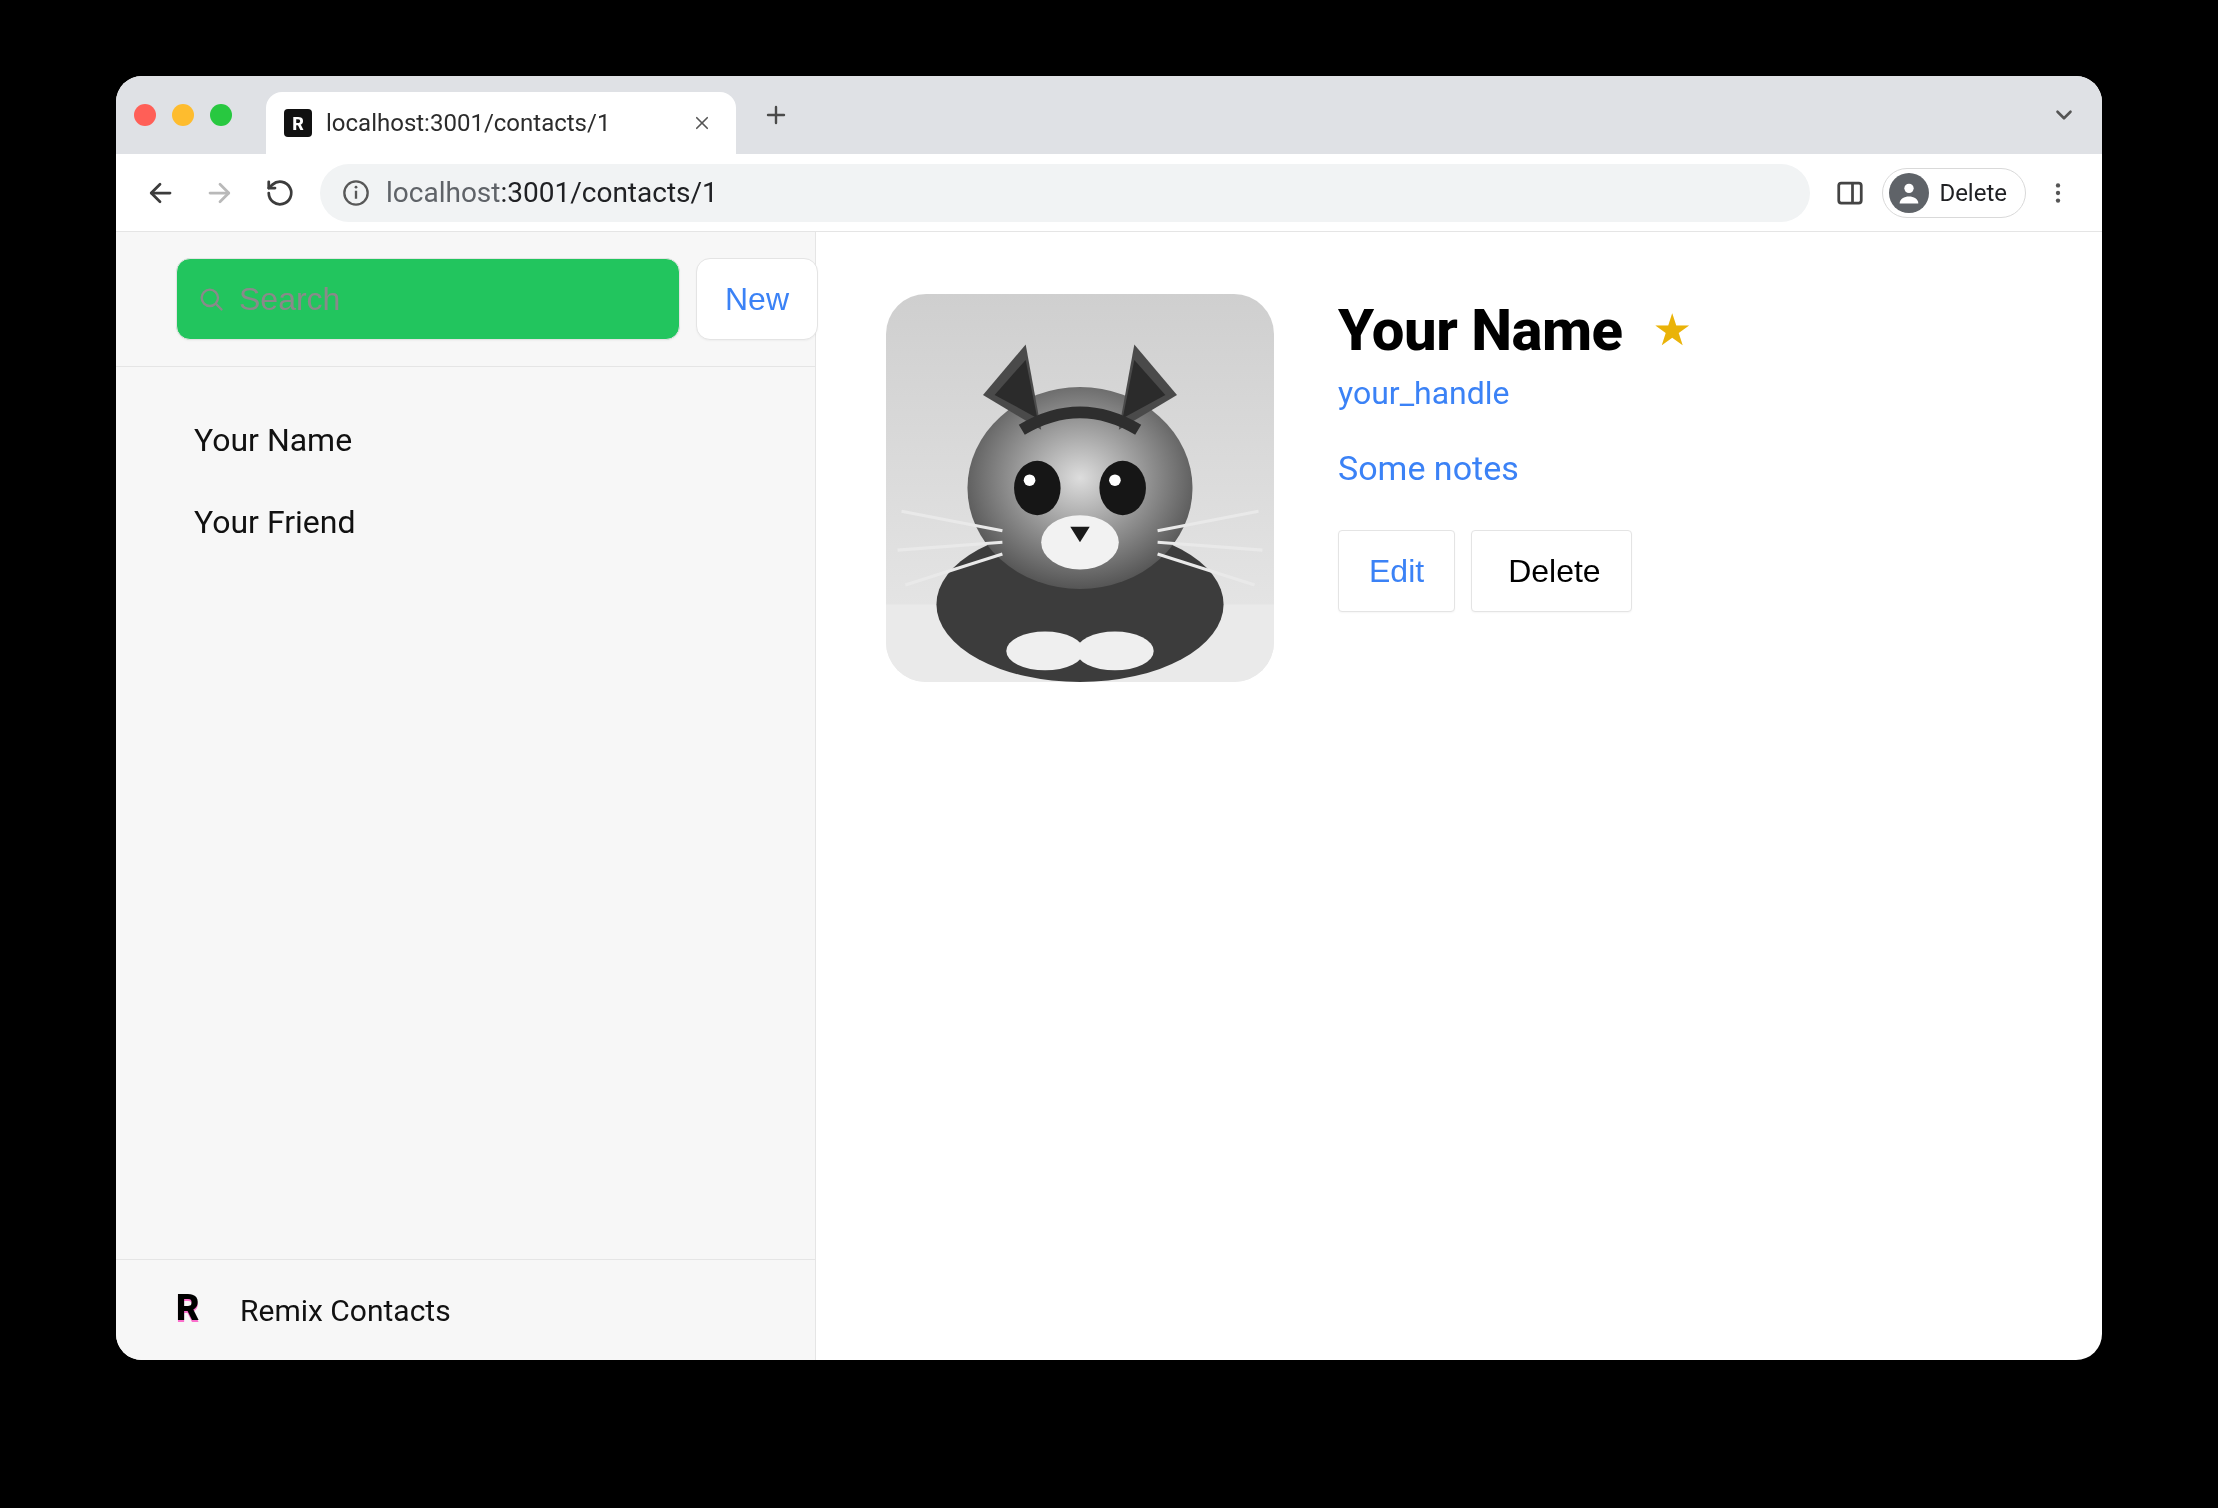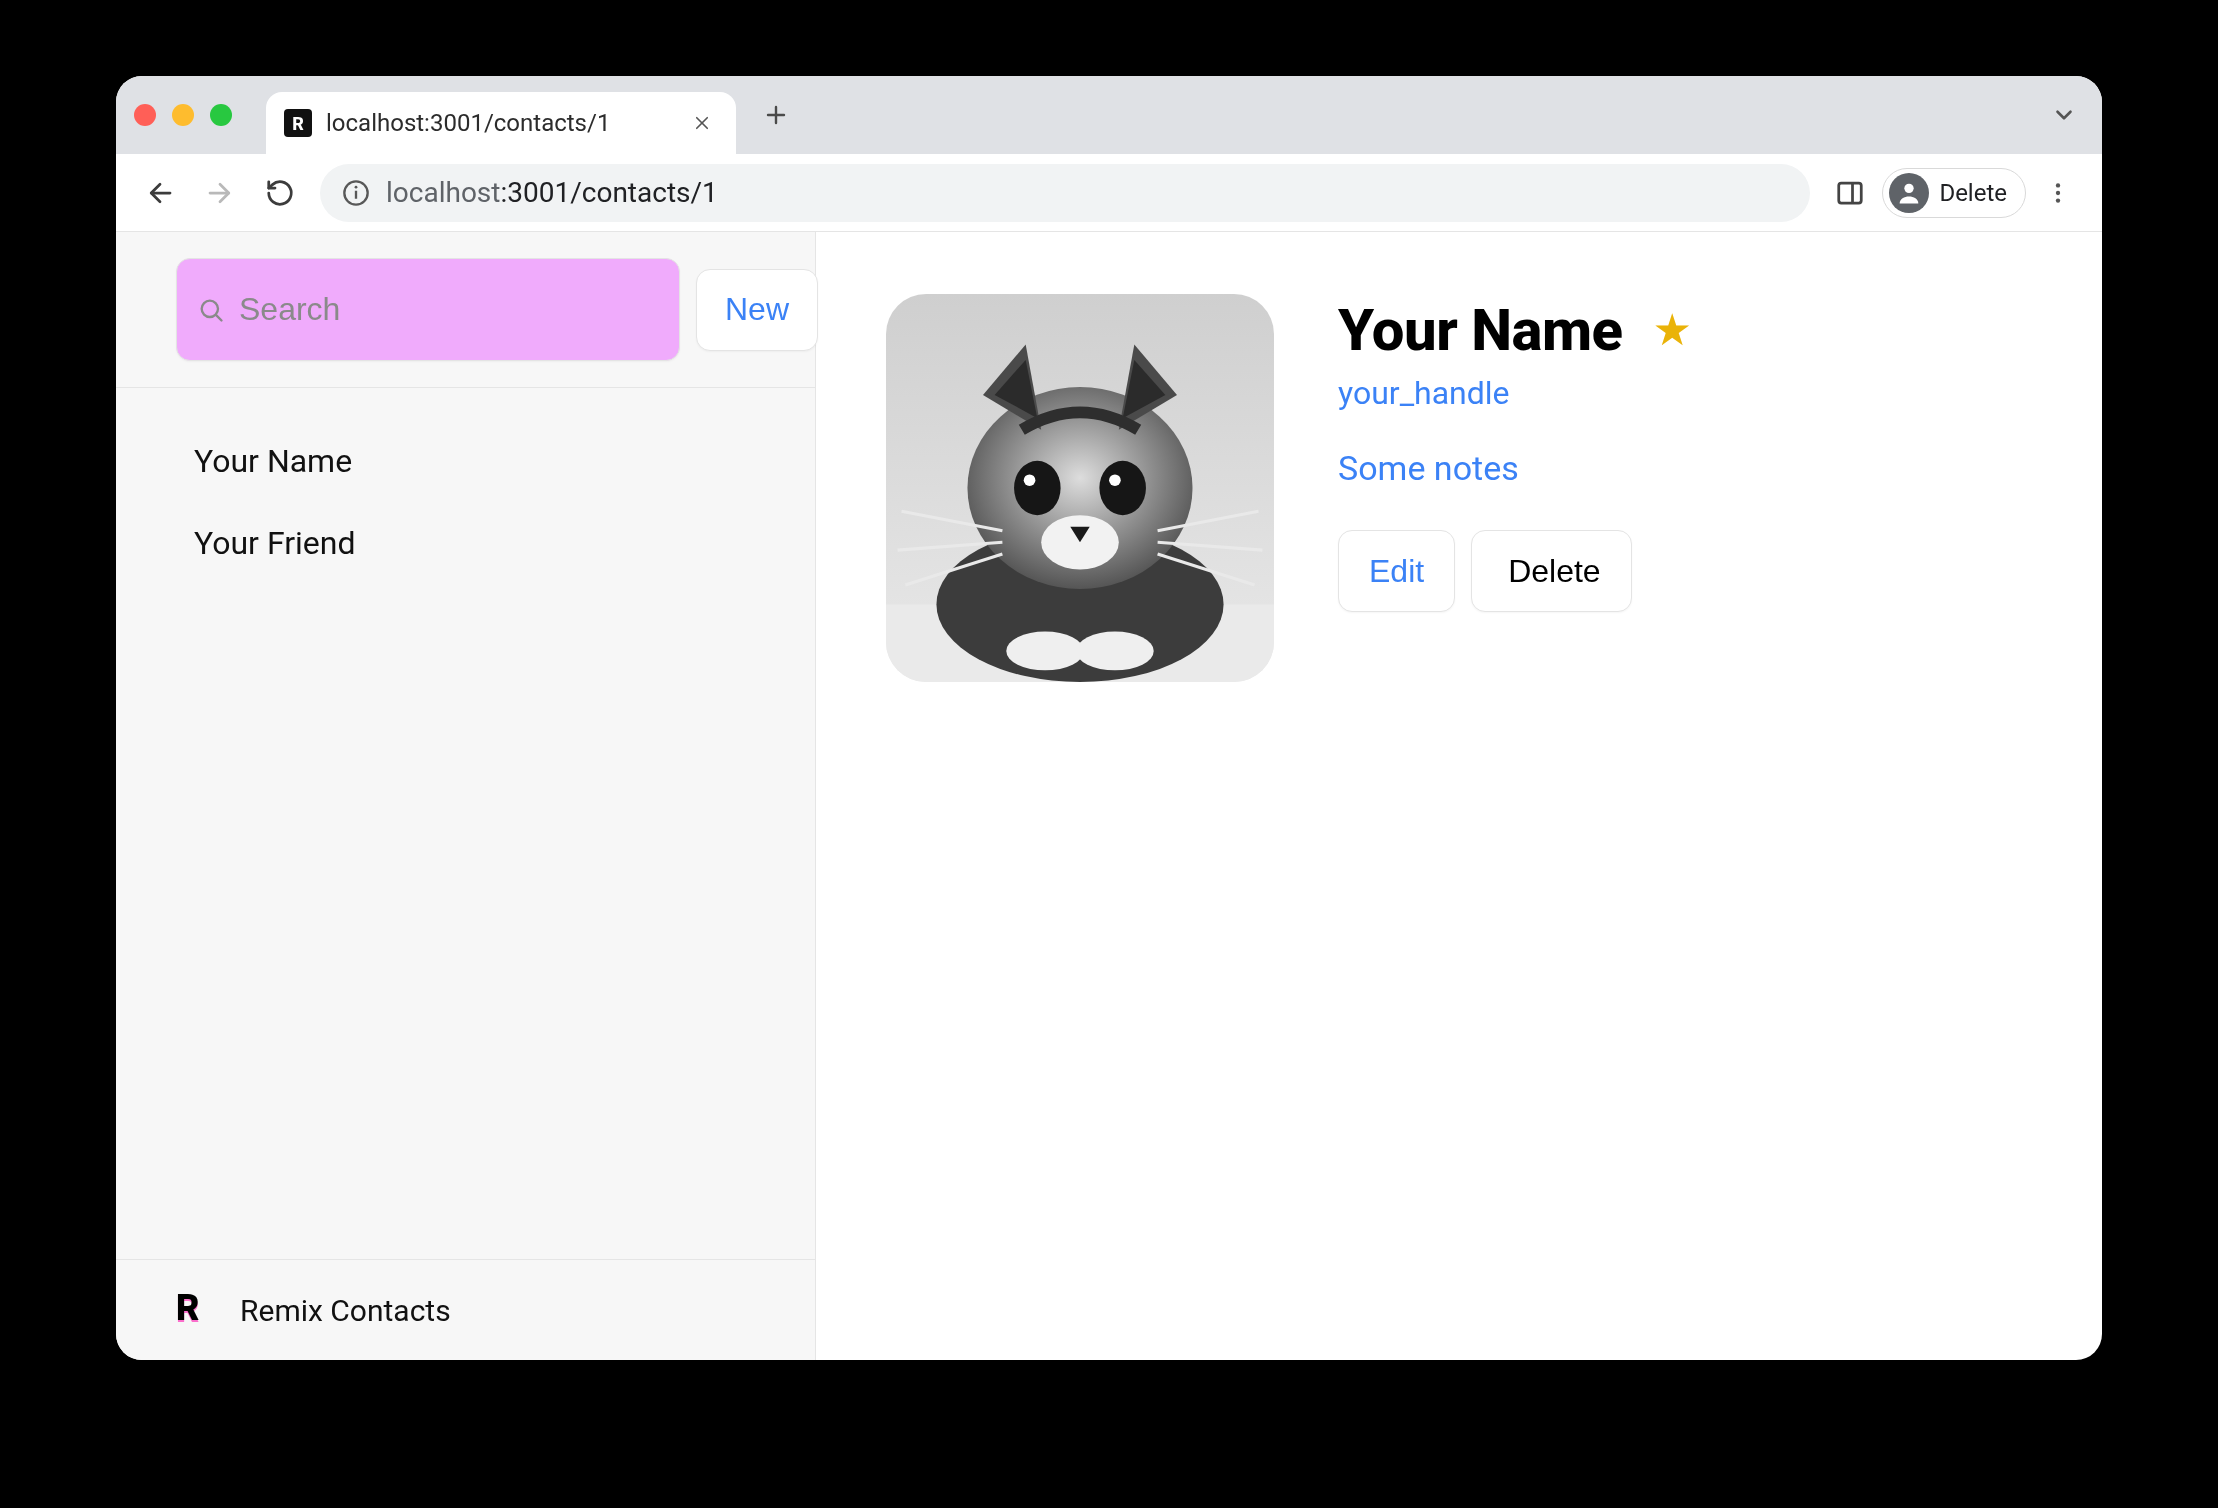--- a/index.html
+++ b/index.html
@@ -191,22 +191,22 @@
   }
   .sidebar-top {
     padding: 26px 28px 26px 60px;
     display:flex;
     gap: 16px;
     align-items: center;
     border-bottom: 1px solid #e5e5e5;
   }
   .search-wrap {
     flex:1;
-    height: 103px;
-    background: #f0abfc;
+    height: 82px;
+    background: #22c55e;
     border: 1px solid #e4e4e4;
     border-radius: 14px;
     display:flex;
     align-items:center;
     padding: 12px 20px;
     gap: 14px;
     box-shadow: 0 1px 2px rgba(0,0,0,0.04);
   }
   .search-wrap svg { width: 28px; height: 28px; color:#8a8a8a; }
   .search-input {
@@ -306,21 +306,21 @@
   }
   .actions {
     display:flex;
     gap: 16px;
     margin-top: 42px;
   }
   .actions .abtn {
     height: 82px;
     padding: 0 30px;
     border: 1px solid #e4e4e4;
-    border-radius: 14px;
+    border-radius: 4px;
     background:#fff;
     font-size: 32px;
     display:flex;
     align-items:center;
     cursor:pointer;
     box-shadow: 0 1px 2px rgba(0,0,0,0.04);
   }
   .abtn.edit { color:#3b82f6; }
   .abtn.delete { color:#000000;padding-left:36px; }
 </style>

